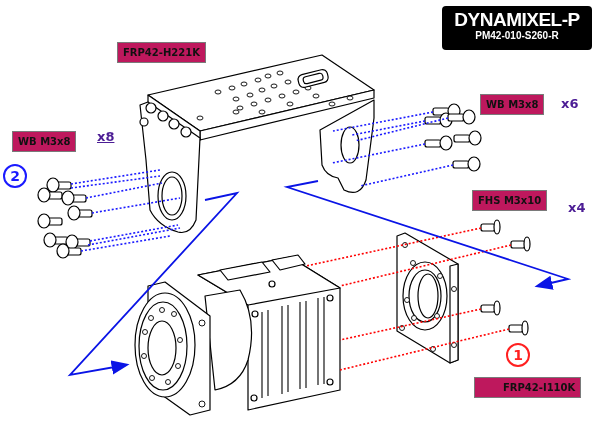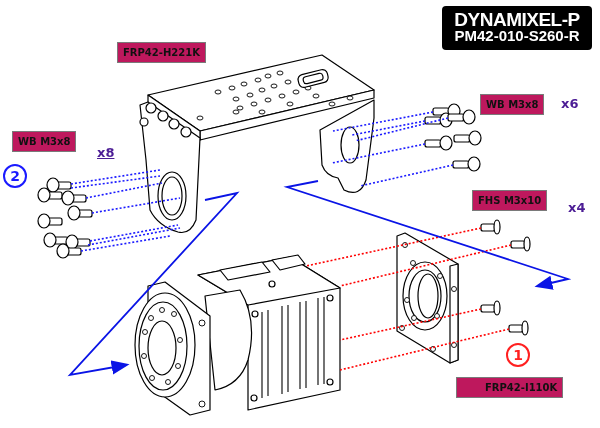--- a/index.html
+++ b/index.html
@@ -17,21 +17,21 @@
     .step {
       position: absolute; width: 20px; height: 20px; border-radius: 50%;
       border: 2px solid; font-family: "DejaVu Sans", sans-serif; font-weight: bold;
       font-size: 14px; text-align: center; line-height: 20px; background: #fff;
     }
     .brand {
       position: absolute; left: 442px; top: 6px; width: 150px; height: 44px;
       background: #000; border-radius: 4px; color: #fff; text-align: center;
     }
     .brand-name { font-family: "Liberation Sans", sans-serif; font-weight: bold; font-size: 19px; letter-spacing: -0.5px; margin-top: 4px; line-height: 20px; }
-    .brand-model { font-family: "Liberation Sans", sans-serif; font-weight: bold; font-size: 15px; line-height: 12px; }
+    .brand-model { font-family: "Liberation Sans", sans-serif; font-weight: bold; font-size: 10px; line-height: 12px; }
   </style>
 </head>
 <body>
 
 <div id="stage">
   <svg width="600" height="428" viewBox="0 0 600 428">
     <defs>
       <marker id="ah" markerWidth="10" markerHeight="8" refX="8" refY="4" orient="auto">
         <path d="M0,0 L10,4 L0,8 Z" fill="#0a14e6"></path>
       </marker>
@@ -259,25 +259,25 @@
   </svg>
 
   
   <div class="brand">
     <div class="brand-name">DYNAMIXEL-P</div>
     <div class="brand-model">PM42-010-S260-R</div>
   </div>
 
   
   <div class="label-box" style="left:117px; top:42px;">FRP42-H221K</div>
-  <div class="label-box" style="left:456px; top:377px;padding-left:28px;">FRP42-I110K</div>
+  <div class="label-box" style="left:474px; top:377px;padding-left:28px;">FRP42-I110K</div>
 
   
   <div class="label-box" style="left:12px; top:131px;">WB M3x8</div>
-  <div class="qty" style="left:97px; top:144px;text-decoration:underline;">x8</div>
+  <div class="qty" style="left:97px; top:128px;text-decoration:underline;">x8</div>
 
   <div class="label-box" style="left:480px; top:94px;">WB M3x8</div>
   <div class="qty" style="left:561px; top:95px;">x6</div>
 
   <div class="label-box" style="left:472px; top:190px;">FHS M3x10</div>
   <div class="qty" style="left:568px; top:199px;">x4</div>
 
   
   <div class="step" style="left:3px; top:164px; border-color:#1a1aff; color:#1a1aff;">2</div>
   <div class="step" style="left:506px; top:343px; border-color:#ff2020; color:#ff2020;">1</div>

